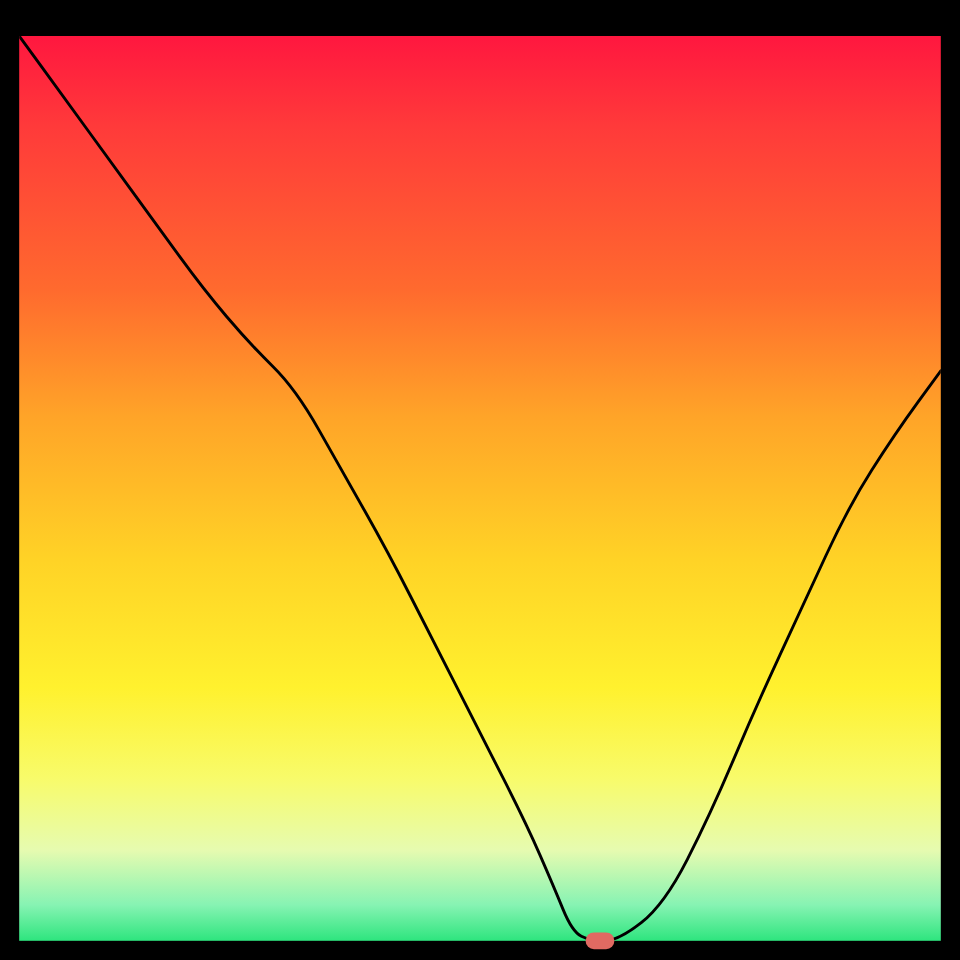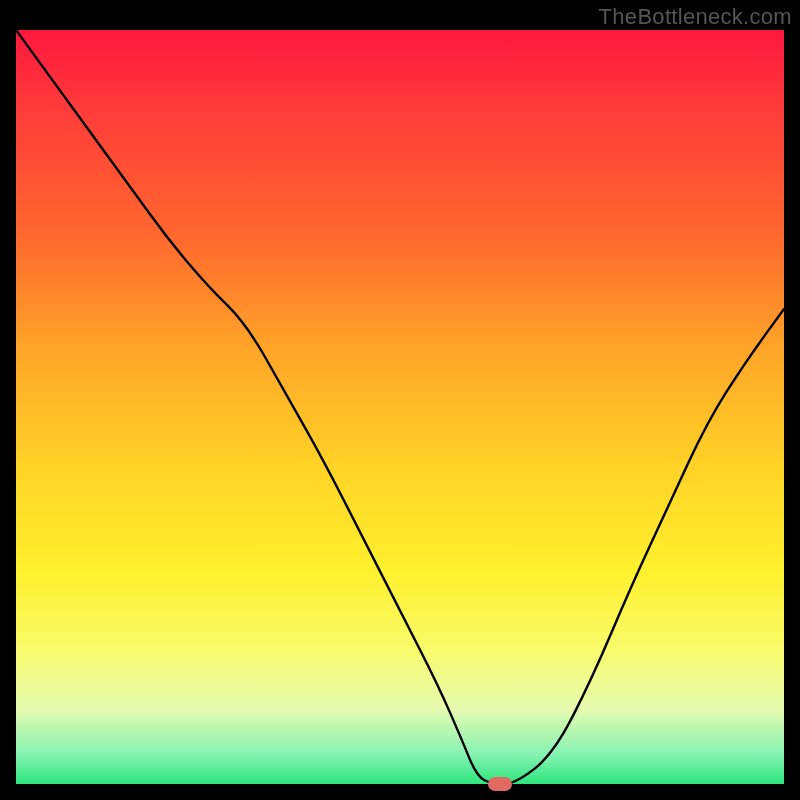--- a/index.html
+++ b/index.html
@@ -59,21 +59,20 @@
     background: #e06a62;
     border-radius: 7px;
     z-index: 6;
   }
 </style>
 </head>
 <body>
 
 <div class="stage">
 
-  <div class="watermark">TheBottleneck.com</div>
 
   <div class="plot-area"></div>
 
   <svg class="curve" viewBox="0 0 768 754" preserveAspectRatio="none">
     <path id="curve-path" d="M 0 0 Q 0 0 19.200000000000003 26.389999999999986 Q 38.400000000000006 52.77999999999997 57.60000000000001 79.17000000000002 Q 76.80000000000001 105.56000000000006 96 131.95 Q 115.19999999999999 158.33999999999992 134.4 184.72999999999996 Q 153.60000000000002 211.12 172.8 233.73999999999998 Q 192 256.35999999999996 211.2 275.21 Q 230.39999999999998 294.06 249.59999999999997 327.99 Q 268.79999999999995 361.91999999999996 288 395.85 Q 307.20000000000005 429.78000000000003 326.40000000000003 467.48 Q 345.6 505.17999999999995 364.8 542.8799999999999 Q 384 580.5799999999999 403.20000000000005 618.28 Q 422.40000000000003 655.98 433.91999999999996 682.37 Q 445.43999999999994 708.76 453.11999999999995 727.61 Q 460.79999999999995 746.46 468.47999999999996 750.23 Q 476.15999999999997 754 487.68 754 Q 499.20000000000005 754 518.4 738.9200000000001 Q 537.5999999999999 723.84 556.8 686.14 Q 576 648.4399999999999 595.2 603.2 Q 614.4000000000001 557.96 633.6 516.49 Q 652.8 475.02 672 433.55 Q 691.2 392.08000000000004 710.4 361.91999999999996 Q 729.5999999999999 331.75999999999993 748.8 305.37 T 768 278.98" fill="none" stroke="#000" stroke-width="2.4" stroke-linejoin="round" stroke-linecap="round"></path>
   </svg>
 
   <div id="marker" class="marker" style="left: 487.84px; top: 777px;"></div>
 
 </div>

